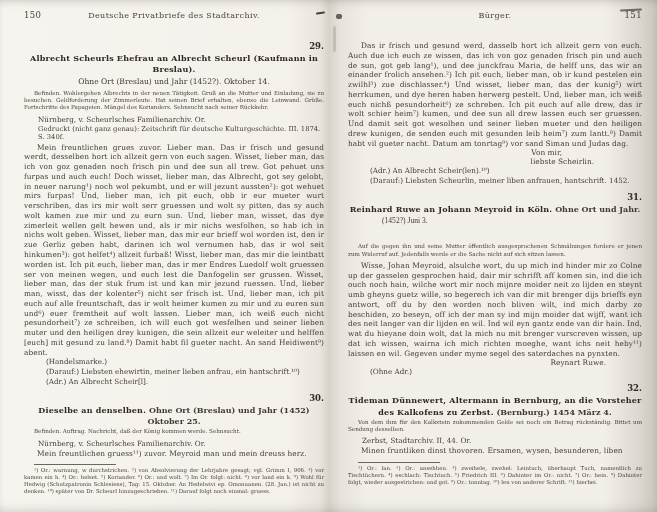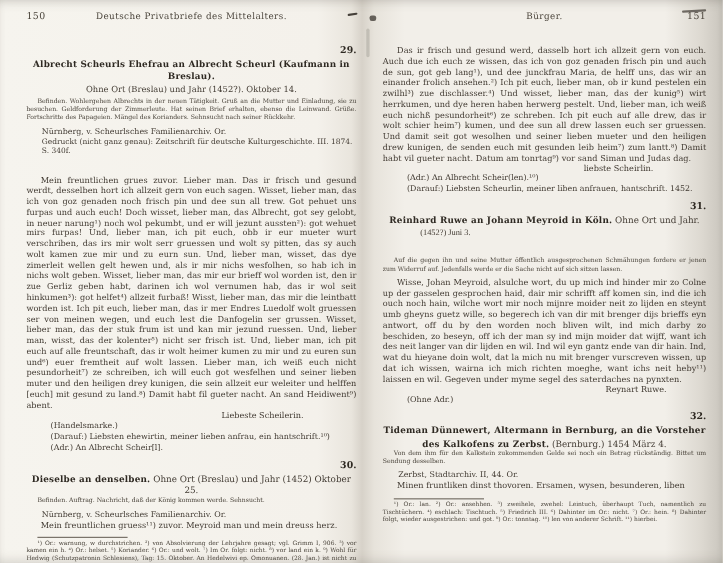--- a/index.html
+++ b/index.html
@@ -22,27 +22,27 @@
 
   .pagehead { display:flex; align-items:baseline; font-size:8.5px; letter-spacing:.4px; margin-bottom:21px; color:#4a443b; }
   .pagehead .num { width:34px; }
   .pagehead .num.right { text-align:right; }
   .pagehead .title { flex:1; text-align:center; font-size:8px; }
 
   p { margin:0; }
   .letter-num { text-align:right; font-weight:bold; font-size:8.5px; margin:6px 0 2px 0; color:#2e2922; }
   .letter-head { text-align:center; font-size:8px; line-height:1.3; color:#2e2922; margin-bottom:1px; }
   .letter-head b { letter-spacing:.2px; }
-  .letter-head .norm { font-weight:normal; color:#423b33; }
+  .letter-head .norm { font-weight:bold; color:#423b33; }
   .dateline { text-align:center; font-size:7.6px; margin-bottom:4px; }
   .dateline-left { font-size:7.6px; text-align:left; padding-left:34px; margin-bottom:18px;font-family:Liberation Serif, serif; }
 
   .summary { font-size:5.6px; line-height:1.3; text-align:justify; color:#4a443b; margin:1px 0 3px 0; text-indent:10px; }
   .archive { font-size:7.2px; padding-left:14px; margin-bottom:1px; }
-  .printed { font-size:6.8px; padding-left:14px; margin-bottom:18px; }
+  .printed { font-size:6.8px; padding-left:14px; margin-bottom:2px; }
 
   .body-text { font-size:7.4px; line-height:1.32; text-align:justify; text-indent:13px; letter-spacing:.05px; }
   .sig  { font-size:7.4px; text-align:right; }
   .sig.pad50 { padding-right:48px; }
   .sig.pad80 { padding-right:80px; }
   .sig.pad40 { padding-right:36px; }
   .mark { font-size:7.2px; padding-left:22px; line-height:1.35; }
 
   .fnrule { width:82px; border-top:.8px solid #6d665c; margin:6px 0 2px 10px; }
   .footnotes { font-size:5.4px; line-height:1.28; text-align:justify; color:#4a443b; text-indent:10px; }
@@ -58,32 +58,31 @@
 
 <div class="scan">
   <div class="artifact a1"></div>
   <div class="artifact a2"></div>
   <div class="artifact a3"></div>
   <div class="artifact a4"></div>
 
   <div class="page left">
     <div class="pagehead">
       <span class="num">150</span>
-      <span class="title">Deutsche Privatbriefe des Mittelalters.</span>
+      <span class="title">Deutsche Privatbriefe des Stadtarchiv.</span>
       <span class="num"></span>
     </div>
 
     <p class="letter-num">29.</p>
     <p class="letter-head"><b>Albrecht Scheurls Ehefrau an Albrecht Scheurl (Kaufmann in Breslau).</b></p>
     <p class="dateline">Ohne Ort (Breslau) und Jahr (1452?).  Oktober 14.</p>
     <p class="summary">Befinden. Wohlergehen Albrechts in der neuen Tätigkeit. Gruß an die Mutter und Einladung, sie zu besuchen. Geldforderung der Zimmerleute. Hat seinen Brief erhalten, ebenso die Leinwand. Grüße. Fortschritte des Papageien. Mängel des Korianders. Sehnsucht nach seiner Rückkehr.</p>
     <p class="archive">Nürnberg, v. Scheurlsches Familienarchiv.  Or.</p>
     <p class="printed">Gedruckt (nicht ganz genau): Zeitschrift für deutsche Kulturgeschichte. III. 1874. S. 340f.</p>
     <p class="body-text">Mein freuntlichen grues zuvor. Lieber man. Das ir frisch und gesund werdt, desselben hort ich allzeit gern von euch sagen. Wisset, lieber man, das ich von goz genaden noch frisch pin und dee sun all trew. Got pehuet uns furpas und auch euch! Doch wisset, lieber man, das Albrecht, got sey gelobt, in neuer narung¹) noch wol pekumbt, und er will jezunt aussten²): got wehuet mirs furpas! Und, lieber man, ich pit euch, obb ir eur mueter wurt verschriben, das irs mir wolt serr gruessen und wolt sy pitten, das sy auch wolt kamen zue mir und zu eurn sun. Und, lieber man, wisset, das dye zimerleit wellen gelt hewen und, als ir mir nichs wesfolhen, so hab ich in nichs wolt geben. Wisset, lieber man, das mir eur brieff wol worden ist, den ir zue Gerliz geben habt, darinen ich wol vernumen hab, das ir wol seit hinkumen³): got helfet⁴) allzeit furbaß! Wisst, lieber man, das mir die leintbatt worden ist. Ich pit euch, lieber man, das ir mer Endres Luedolf wolt gruessen ser von meinen wegen, und euch lest die Danfogelin ser grussen. Wisset, lieber man, das der stuk frum ist und kan mir jezund ruessen. Und, lieber man, wisst, das der kolenter⁵) nicht ser frisch ist. Und, lieber man, ich pit euch auf alle freuntschaft, das ir wolt heimer kumen zu mir und zu euren sun und⁶) euer fremtheit auf wolt lassen. Lieber man, ich weiß euch nicht pesundorheit⁷) ze schreiben, ich will euch got wesfelhen und seiner lieben muter und den heiligen drey kunigen, die sein allzeit eur weleiter und helffen [euch] mit gesund zu land.⁸) Damit habt fil gueter nacht. An sand Heidiwent⁹) abent.</p>
-    <p class="sig pad50">Liebeste Scheilerin.</p>
     <p class="mark">(Handelsmarke.)</p>
     <p class="mark">(Darauf:) Liebsten ehewirtin, meiner lieben anfrau, ein hantschrift.¹⁰)</p>
     <p class="mark">(Adr.)  An Albrecht Scheir[l].</p>
 
     <p class="letter-num">30.</p>
     <p class="letter-head"><b>Dieselbe an denselben.</b><span class="norm">  Ohne Ort (Breslau) und Jahr (1452) Oktober 25.</span></p>
     <p class="summary">Befinden. Auftrag. Nachricht, daß der König kommen werde. Sehnsucht.</p>
     <p class="archive">Nürnberg, v. Scheurlsches Familienarchiv.  Or.</p>
     <p class="body-text">Mein freuntlichen gruess¹¹) zuvor.  Meyroid man und mein dreuss herz.</p>
 
@@ -92,20 +91,21 @@
   </div>
 
   <div class="page right">
     <div class="pagehead">
       <span class="num"></span>
       <span class="title">Bürger.</span>
       <span class="num right">151</span>
     </div>
 
     <p class="body-text">Das ir frisch und gesund werd, dasselb hort ich allzeit gern von euch. Auch due ich euch ze wissen, das ich von goz genaden frisch pin und auch de sun, got geb lang¹), und dee junckfrau Maria, de helff uns, das wir an einander frolich ansehen.²) Ich pit euch, lieber man, ob ir kund pestelen ein zwilhl³) zue dischlasser.⁴) Und wisset, lieber man, das der kunig⁵) wirt herrkumen, und dye heren haben herwerg pestelt. Und, lieber man, ich weiß euch nichß pesundorheit⁶) ze schreben. Ich pit euch auf alle drew, das ir wolt schier heim⁷) kumen, und dee sun all drew lassen euch ser gruessen. Und damit seit got wesolhen und seiner lieben mueter und den heiligen drew kunigen, de senden euch mit gesunden leib heim⁷) zum lantt.⁸) Damit habt vil gueter nacht. Datum am tonrtag⁹) vor sand Siman und Judas dag.</p>
+    <p class="sig pad80">Von mir,</p>
     <p class="sig pad50">liebste Scheirlin.</p>
     <p class="mark">(Adr.)  An Albrecht Scheir(len).¹⁰)</p>
     <p class="mark">(Darauf:) Liebsten Scheurlin, meiner liben anfrauen, hantschrift.  1452.</p>
 
     <p class="letter-num">31.</p>
     <p class="letter-head"><b>Reinhard Ruwe an Johann Meyroid in Köln.</b><span class="norm">  Ohne Ort und Jahr.</span></p>
     <p class="dateline-left">(1452?)  Juni 3.</p>
     <p class="summary">Auf die gegen ihn und seine Mutter öffentlich ausgesprochenen Schmähungen fordere er jenen zum Widerruf auf.  Jedenfalls werde er die Sache nicht auf sich sitzen lassen.</p>
     <p class="body-text">Wisse, Johan Meyroid, alsulche wort, du up mich ind hinder mir zo Colne up der gasselen gesprochen haid, dair mir schrifft aff komen sin, ind die ich ouch noch hain, wilche wort mir noch mijnre moider neit zo lijden en steynt umb gheyns guetz wille, so begerech ich van dir mit brenger dijs brieffs eyn antwort, off du by den worden noch bliven wilt, ind mich darby zo beschiden, zo beseyn, off ich der man sy ind mijn moider dat wijff, want ich des neit langer van dir lijden en wil. Ind wil eyn gantz ende van dir hain. Ind, wat du hieyane doin wolt, dat la mich nu mit brenger vurscreven wissen, up dat ich wissen, wairna ich mich richten moeghe, want ichs neit heby¹¹) laissen en wil. Gegeven under myme segel des saterdaches na pynxten.</p>
     <p class="sig pad40">Reynart Ruwe.</p>

